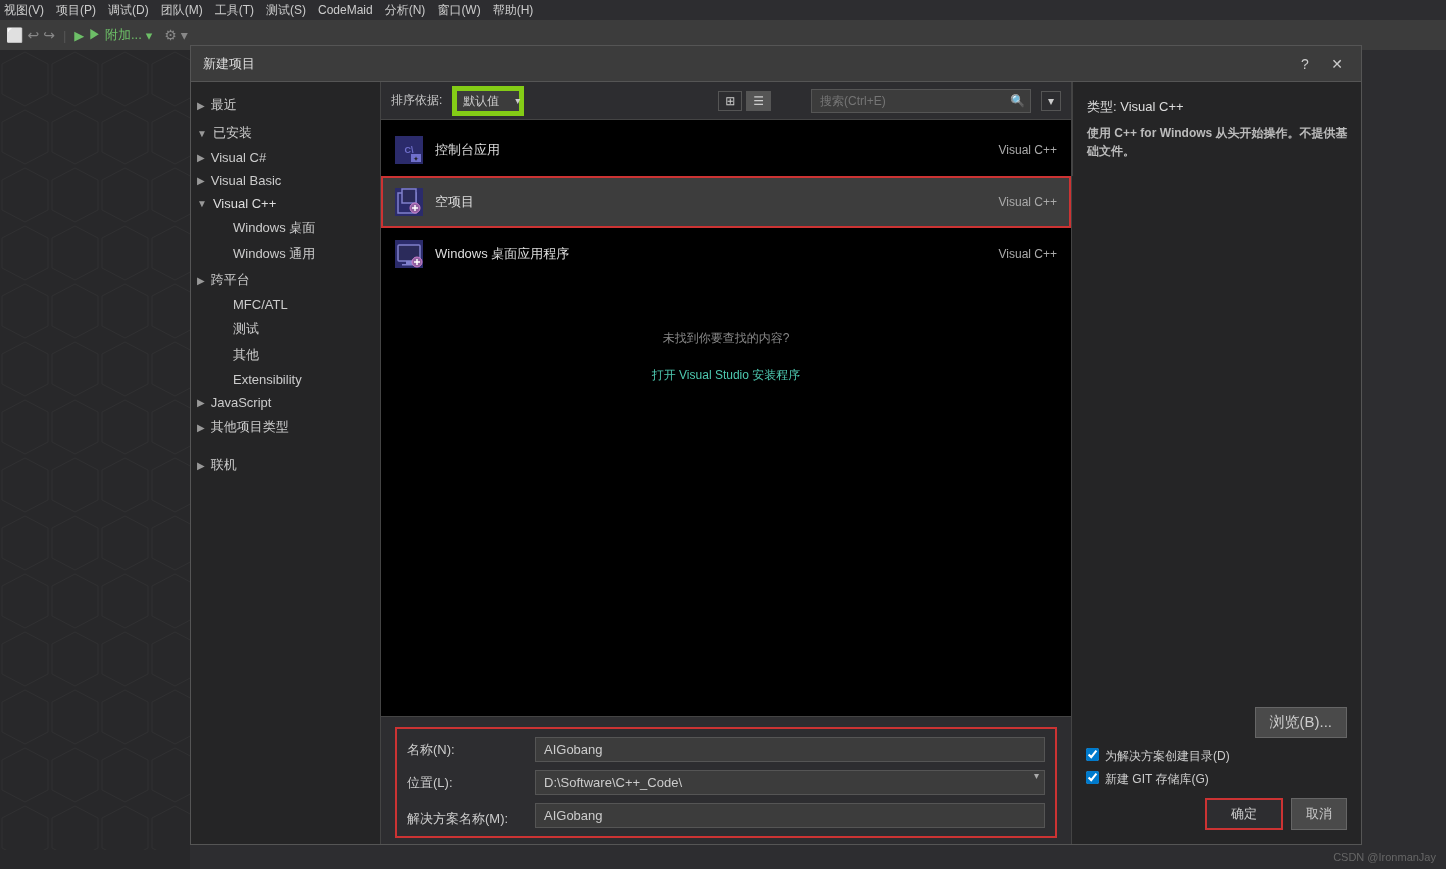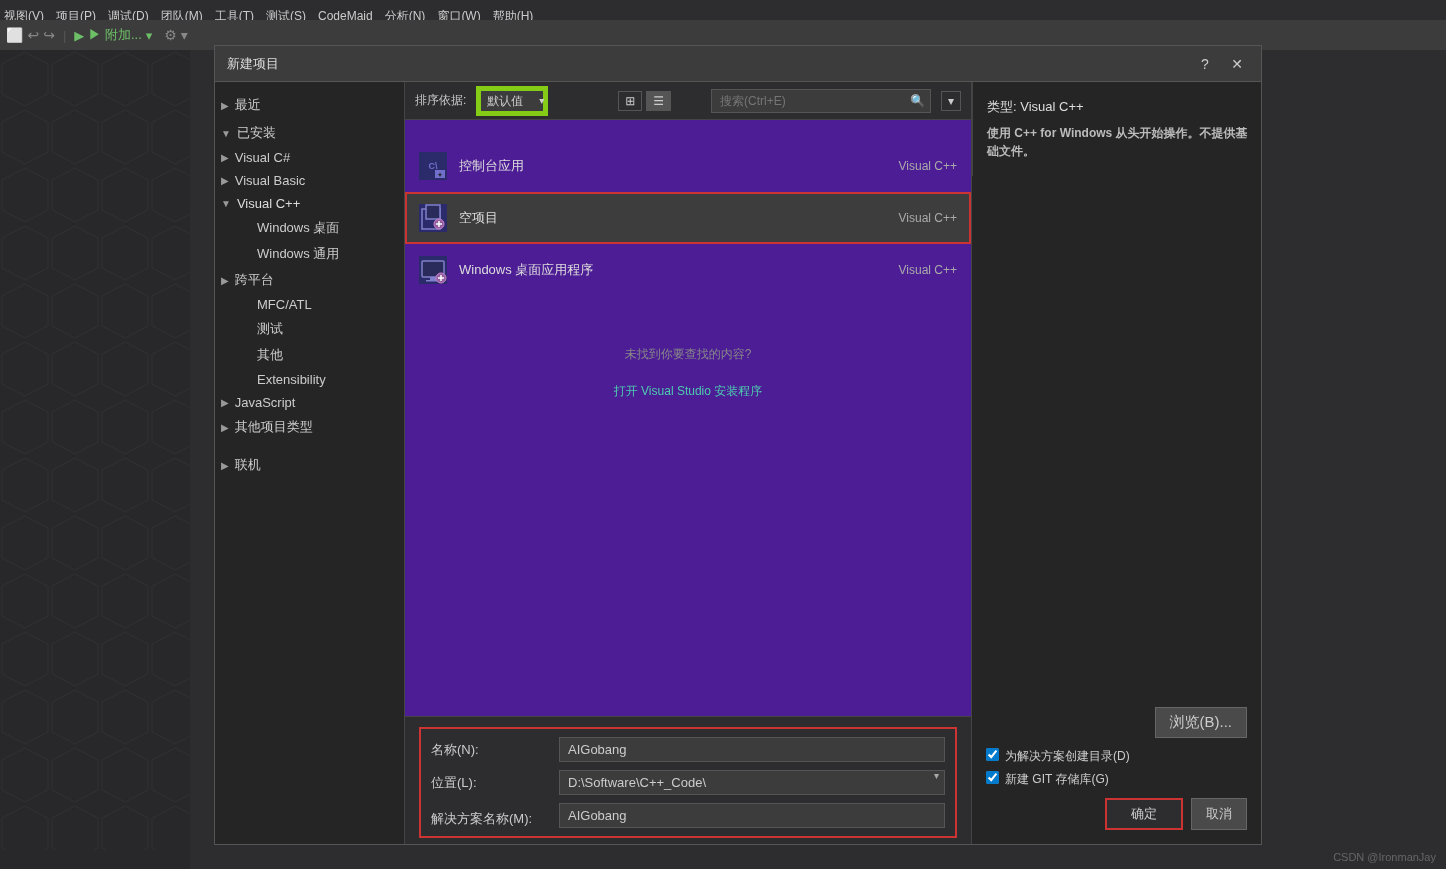--- a/index.html
+++ b/index.html
@@ -15,21 +15,21 @@
     }
     .ide-bg-menubar {
       position: absolute;
       top: 0; left: 0; right: 0;
       height: 20px;
       background: #2d2d30;
       color: #ccc;
       font-size: 12px;
       display: flex;
       align-items: center;
-      padding: 16px 4px;
+      padding: 4px 4px;
       gap: 12px;
     }
     .ide-bg-toolbar {
       position: absolute;
       top: 20px; left: 0; right: 0;
       height: 30px;
       background: #3c3c3c;
       display: flex;
       align-items: center;
       padding: 0 6px;
@@ -55,27 +55,26 @@
       bottom: 0;
       background: #252526;
       opacity: 0.5;
     }
 
     
     .dialog {
       position: absolute;
       top: 45px;
       left: 190px;
-      width: 1048px;
+      width: 1172px;
       height: 800px;
-      background: #4c1d95;
+      background: #000000;
       border: 1px solid #555;
       display: flex;
       flex-direction: column;
-      margin-left: 24px;
     }
 
     .dialog-titlebar {
       background: #3c3c3c;
       height: 36px;
       display: flex;
       align-items: center;
       justify-content: space-between;
       padding: 0 12px;
       border-bottom: 1px solid #555;
@@ -133,21 +132,20 @@
     .sidebar-section { margin-bottom: 2px; }
     .sidebar-sub { padding-left: 28px; }
     .sidebar-subsub { padding-left: 42px; }
 
     
     .main-content {
       flex: 1;
       display: flex;
       flex-direction: column;
       overflow: hidden;
-      gap: 16px;
     }
 
     .main-toolbar {
       height: 38px;
       background: #2d2d30;
       display: flex;
       align-items: center;
       padding: 0 10px;
       gap: 10px;
       border-bottom: 1px solid #444;

